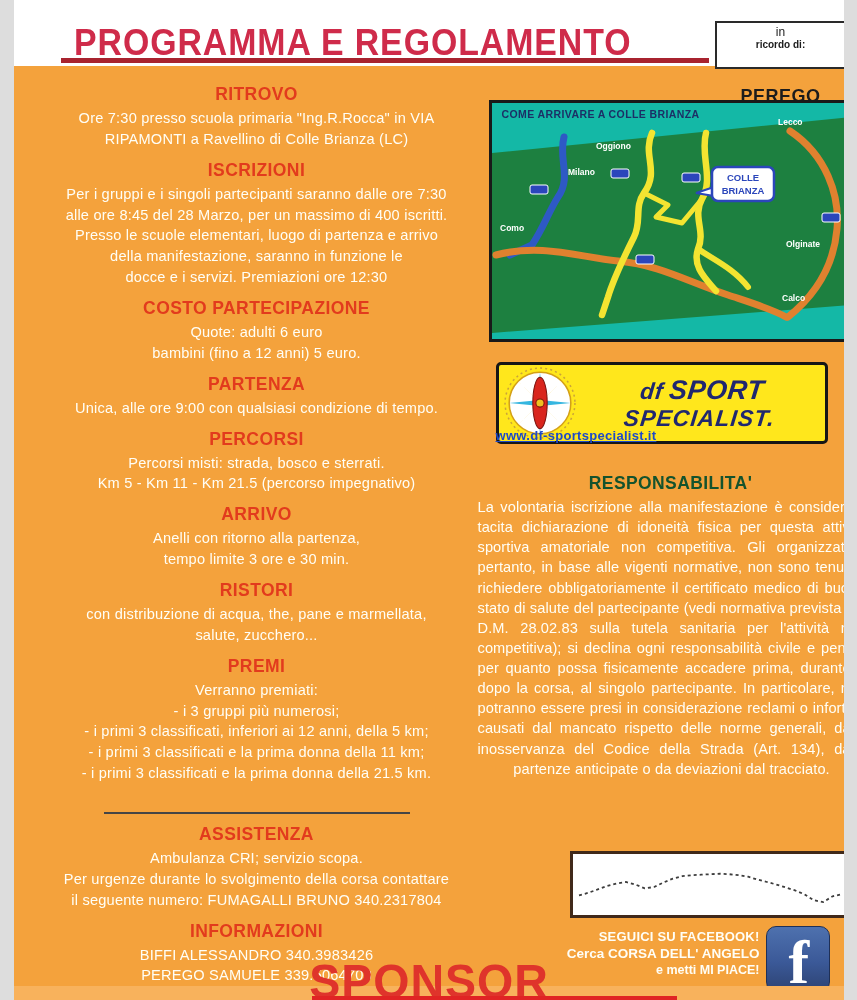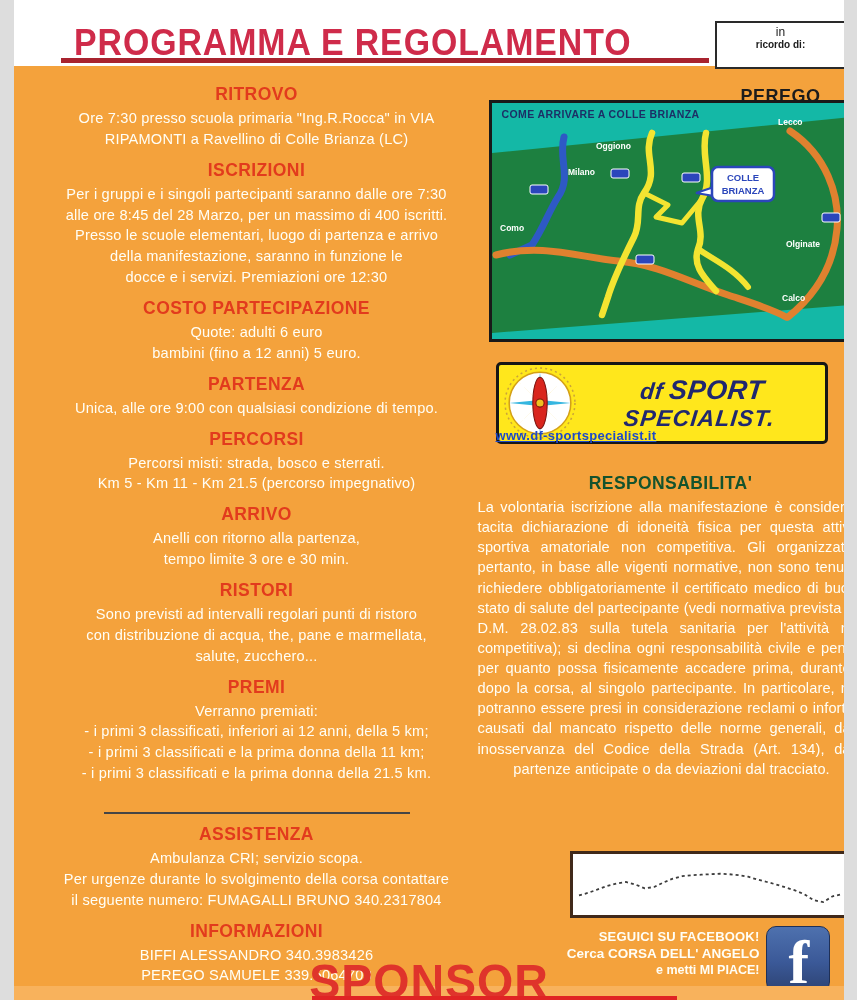--- a/index.html
+++ b/index.html
@@ -122,29 +122,29 @@
     <div class="section">
       <h2>ARRIVO</h2>
       <div class="lines">
           <div>Anelli con ritorno alla partenza,</div>
           <div>tempo limite 3 ore e 30 min.</div>
         </div>
     </div>
     <div class="section">
       <h2>RISTORI</h2>
       <div class="lines">
-          <div>Sono previsti ad intervalli regolari punti di ristoro</div>
           <div>con distribuzione di acqua, the, pane e marmellata,</div>
           <div>salute, zucchero...</div>
         </div>
     </div>
     <div class="section">
       <h2>PREMI</h2>
       <div class="lines">
           <div>Verranno premiati:</div>
+          <div>- i 3 gruppi più numerosi;</div>
           <div>- i primi 3 classificati, inferiori ai 12 anni, della 5 km;</div>
           <div>- i primi 3 classificati e la prima donna della 11 km;</div>
           <div>- i primi 3 classificati e la prima donna della 21.5 km.</div>
         </div>
     </div>
     <div class="divider"></div>
     <div class="section">
       <h2>ASSISTENZA</h2>
       <div class="lines">
           <div>Ambulanza CRI; servizio scopa.</div>

